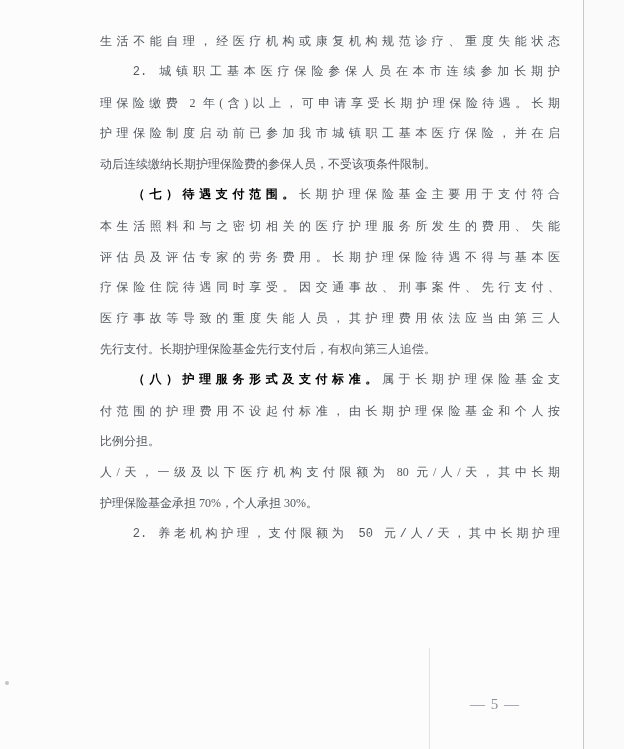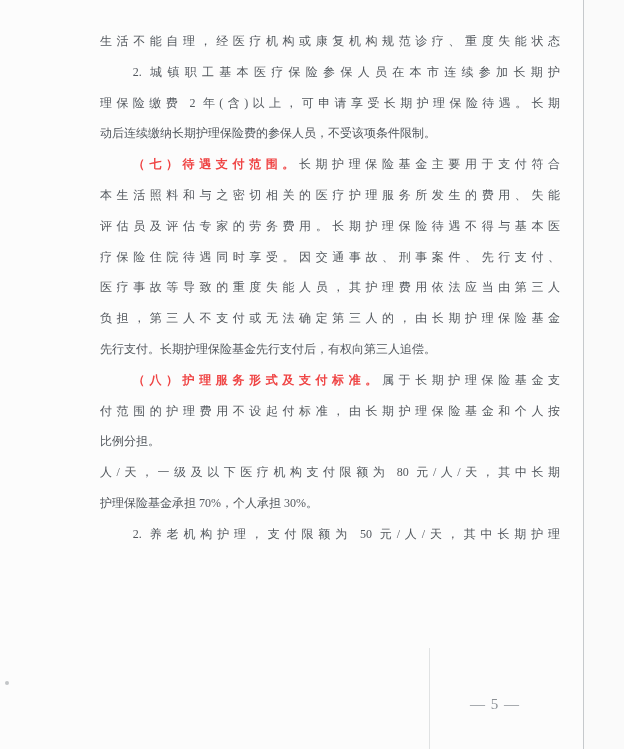--- a/index.html
+++ b/index.html
@@ -25,22 +25,22 @@
     font-size: 12px;
   }
   .line {
     height: 30.8px;
     line-height: 30.8px;
     text-align: justify;
     text-align-last: left;
     overflow: hidden;
   }
   .line.just { text-align-last: justify; }
-  .line.indent { padding-left: 32.8px; }
-  .seg.bold { font-weight: bold; color: #ef4444; }
+  .line.indent { padding-left: 32.8px; font-family: Liberation Mono, monospace; }
+  .seg.bold { font-weight: bold; color: #000000; }
   .page-number {
     position: absolute;
     left: 470px; top: 696px;
     font-size: 15px;
     color: #8b9095;
     letter-spacing: 1px;
     white-space: nowrap;
   }
   .speck {
     position: absolute;
@@ -61,27 +61,27 @@
 
 <div class="scan">
   <div class="right-strip"></div>
   <div class="crease"></div>
   <div class="speck"></div>
 
   <div class="text-block" id="lines-container">
       <div class="line just"><span class="seg">生活不能自理，经医疗机构或康复机构规范诊疗、重度失能状态</span></div>
       <div class="line indent just"><span class="seg">2. 城镇职工基本医疗保险参保人员在本市连续参加长期护</span></div>
       <div class="line just"><span class="seg">理保险缴费 2 年(含)以上，可申请享受长期护理保险待遇。长期</span></div>
+      <div class="line just"><span class="seg">护理保险制度启动前已参加我市城镇职工基本医疗保险，并在启</span></div>
       <div class="line"><span class="seg">动后连续缴纳长期护理保险费的参保人员，不受该项条件限制。</span></div>
       <div class="line indent just"><span class="seg bold">（七）待遇支付范围。</span><span class="seg">长期护理保险基金主要用于支付符合</span></div>
       <div class="line just"><span class="seg">本生活照料和与之密切相关的医疗护理服务所发生的费用、失能</span></div>
       <div class="line just"><span class="seg">评估员及评估专家的劳务费用。长期护理保险待遇不得与基本医</span></div>
       <div class="line just"><span class="seg">疗保险住院待遇同时享受。因交通事故、刑事案件、先行支付、</span></div>
       <div class="line just"><span class="seg">医疗事故等导致的重度失能人员，其护理费用依法应当由第三人</span></div>
-      <div class="line just"><span class="seg">负担，第三人不支付或无法确定第三人的，由长期护理保险基金</span></div>
       <div class="line"><span class="seg">先行支付。长期护理保险基金先行支付后，有权向第三人追偿。</span></div>
       <div class="line indent just"><span class="seg bold">（八）护理服务形式及支付标准。</span><span class="seg">属于长期护理保险基金支</span></div>
       <div class="line just"><span class="seg">付范围的护理费用不设起付标准，由长期护理保险基金和个人按</span></div>
       <div class="line"><span class="seg">比例分担。</span></div>
       <div class="line just"><span class="seg">人/天，一级及以下医疗机构支付限额为 80 元/人/天，其中长期</span></div>
       <div class="line"><span class="seg">护理保险基金承担 70%，个人承担 30%。</span></div>
       <div class="line indent just"><span class="seg">2. 养老机构护理，支付限额为 50 元/人/天，其中长期护理</span></div>
     </div>
 
   <div class="page-number">— 5 —</div>

